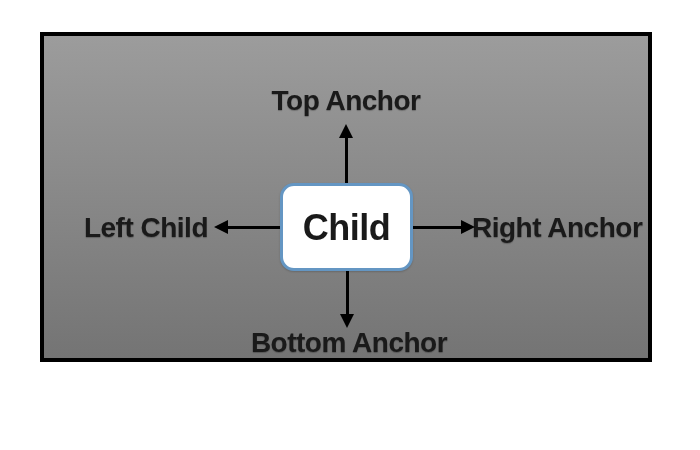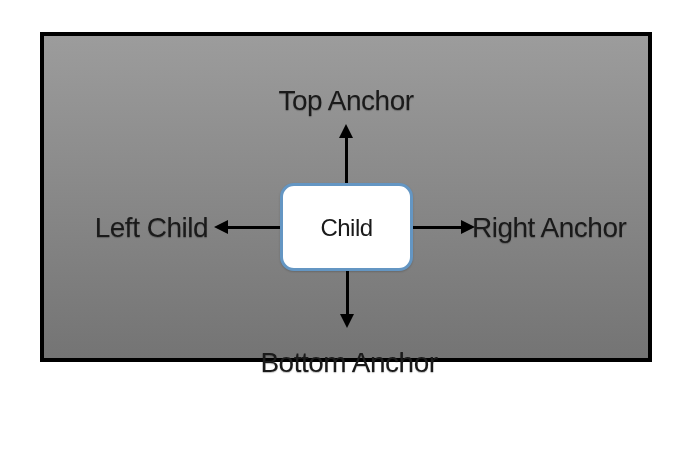--- a/index.html
+++ b/index.html
@@ -19,51 +19,52 @@
   }
   .frame {
     position: absolute;
     left: 40px;
     top: 32px;
     width: 612px;
     height: 330px;
     box-sizing: border-box;
     border: 4px solid var(--frame-border, #000);
     background: linear-gradient(180deg, var(--bg-gradient-top, #9C9C9C) 0%, var(--bg-gradient-bottom, #747474) 100%);
+    font-weight: bold;
   }
   
   .label {
     position: absolute;
     color: var(--text, #1a1a1a);
     font-size: 28px;
     letter-spacing: -0.5px;
     line-height: 30px;
     white-space: nowrap;
     text-shadow: 0 1px 1px rgba(0,0,0,0.25);
   }
   .label-top    { left: 182px; top: 50px;  width: 240px; text-align: center; }
   .label-left   { left: 8px;   top: 177px; width: 156px; text-align: right;  }
   .label-right  { left: 428px; top: 177px; width: 220px; text-align: left;   }
-  .label-bottom { left: 185px; top: 292px; width: 240px; text-align: center; margin-top: 20px; }
+  .label-bottom { left: 185px; top: 292px; width: 240px; text-align: center; }
 
   .child-node {
     position: absolute;
     left: 236px;
     top: 147px;
     width: 133px;
     height: 88px;
     box-sizing: border-box;
     background: var(--node-fill, #fff);
     border: 3px solid var(--node-border, #6496C3);
     border-radius: 14px;
     display: flex;
     align-items: center;
     justify-content: center;
     color: var(--text, #1a1a1a);
-    font-size: 24px;
+    font-size: 36px;
     letter-spacing: -0.5px;
     line-height: 33px;
     text-align: center;
     box-shadow: 0 1px 2px rgba(0,0,0,0.18);
   }
 
   .arrow-line {
     position: absolute;
     background: var(--arrow, #000);
   }

